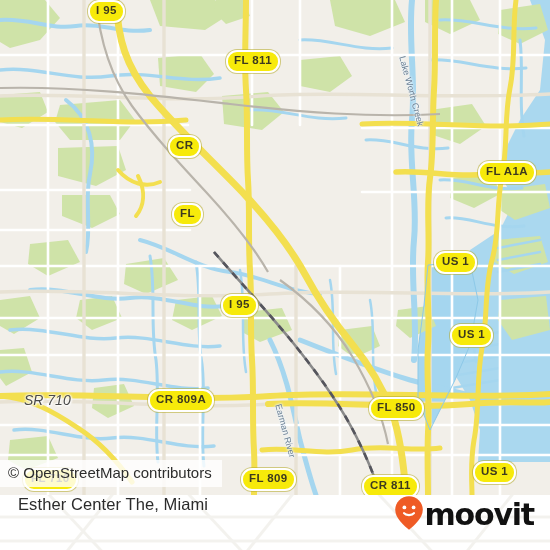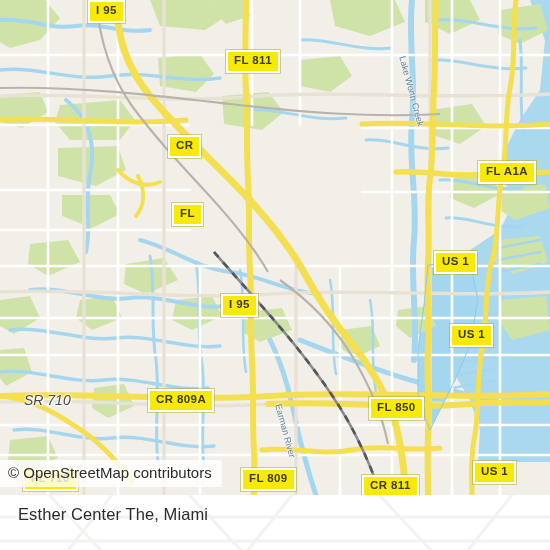--- a/index.html
+++ b/index.html
@@ -8,21 +8,21 @@
 
   #app { position:relative; width:550px; height:550px; overflow:hidden; background:#fff; }
 
   
   #map { position:absolute; left:0; top:0; width:550px; height:495px; overflow:hidden; background:#f2efe9; }
   #map svg { position:absolute; left:0; top:0; display:block; }
 
   
   .shield{
     position:absolute; background:#f7ea0a; border:2px solid #ffffff;
-    border-radius:0; color:#3d3a1f; font-weight:bold; font-size:11.5px;
+    border-radius:11px; color:#3d3a1f; font-weight:bold; font-size:11.5px;
     letter-spacing:.4px; line-height:1; padding:3px 6px 4px 6px; white-space:nowrap;
     box-shadow:0 0 0 1px rgba(180,170,40,.55);
     font-family:"Liberation Sans", sans-serif;
   }
   
   .placelabel{
     position:absolute; font-style:italic; color:#4a4a48; white-space:nowrap;
     font-family:"Liberation Sans", sans-serif;
     text-shadow:0 0 3px #fff,0 0 3px #fff,0 0 2px #fff,1px 1px 2px #fff;
   }
@@ -55,21 +55,21 @@
   #callout-tail{
     position:absolute; left:50%; bottom:-9px; margin-left:-9px;
     width:0; height:0; border-left:9px solid transparent;
     border-right:9px solid transparent; border-top:10px solid #fff;
     filter:drop-shadow(0 2px 2px rgba(0,0,0,.22));
   }
 
   
   #footer{
     position:absolute; left:0; top:495px; width:550px; height:55px;
-    background:#ffffff; display:flex; align-items:center;
+    background:#ffffff; display:flex; 
     justify-content:space-between; padding:0 16px 16px 18px; overflow:hidden;
   }
   #footer-bg{ position:absolute; left:0; top:0; width:550px; height:55px; opacity:.5; }
   #place-title{
     position:relative; font-size:16.5px; color:#2b2b2b; letter-spacing:.1px; white-space:nowrap;
   }
   #moovit-logo{ position:relative; display:flex; align-items:center; }
   #moovit-word{
     font-size:30px; font-weight:bold; color:#111; letter-spacing:-1.2px;
     line-height:1; margin-left:1px; font-family:"DejaVu Sans", sans-serif;
@@ -290,15 +290,27 @@
           <path d="M300 -10 L240 65"></path>
         <path d="M370 -10 L440 65"></path>
           <path d="M520 -10 L460 65"></path>
         <path d="M0 22 H550"></path>
           <path d="M0 46 H550"></path>
       </g>
     </svg>
 
     <div id="place-title">Esther Center The, Miami</div>
 
+    <div id="moovit-logo">
+      <span>
+        <svg width="30" height="36" viewBox="0 0 30 36" aria-hidden="true">
+          <path d="M15 1.2 C7.4 1.2 1.2 7.3 1.2 14.8 C1.2 23.6 11 31.6 15 34.8
+                   C19 31.6 28.8 23.6 28.8 14.8 C28.8 7.3 22.6 1.2 15 1.2 Z" fill="#ef5b25"></path>
+          <circle cx="10.4" cy="12.4" r="1.9" fill="#ffffff"></circle>
+          <circle cx="19.6" cy="12.4" r="1.9" fill="#ffffff"></circle>
+          <path d="M10 18.2 C11.8 20.8 18.2 20.8 20 18.2" stroke="#ffffff" stroke-width="2.1" fill="none" stroke-linecap="round"></path>
+        </svg>
+      </span>
+      <span id="moovit-word">moovit</span>
+    </div>
   </div>
 
 </div>
 
 </body></html>

